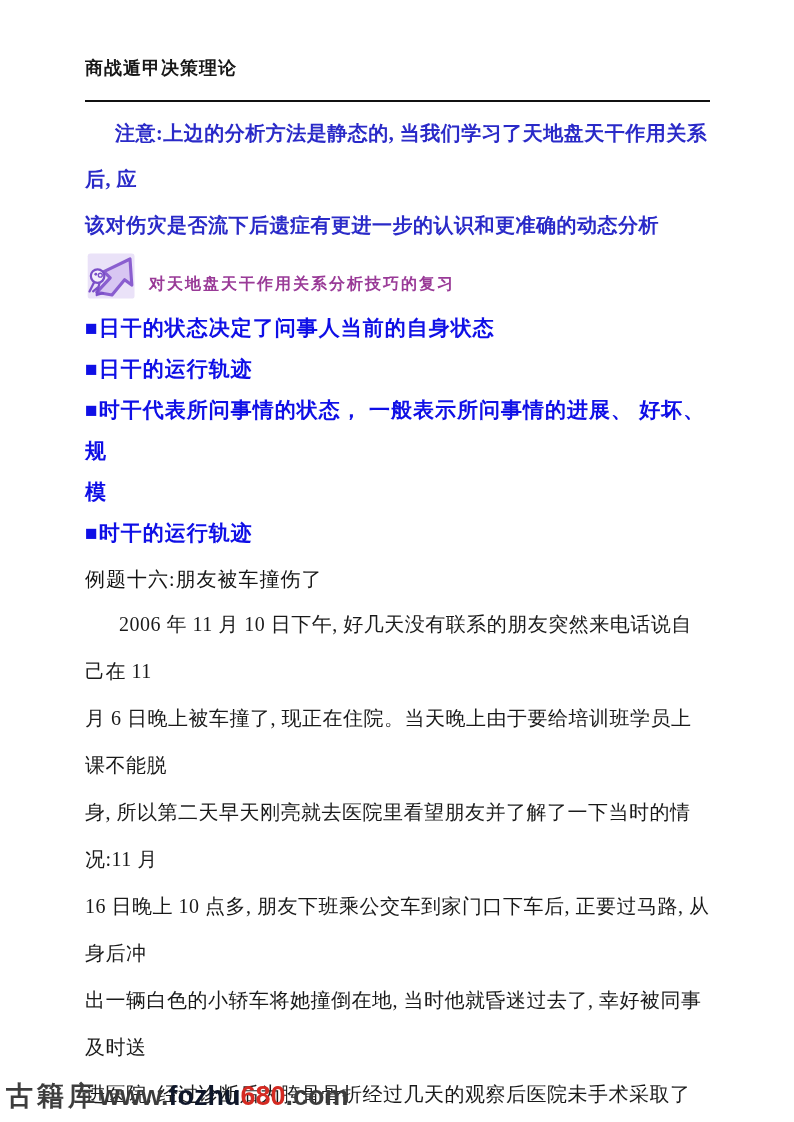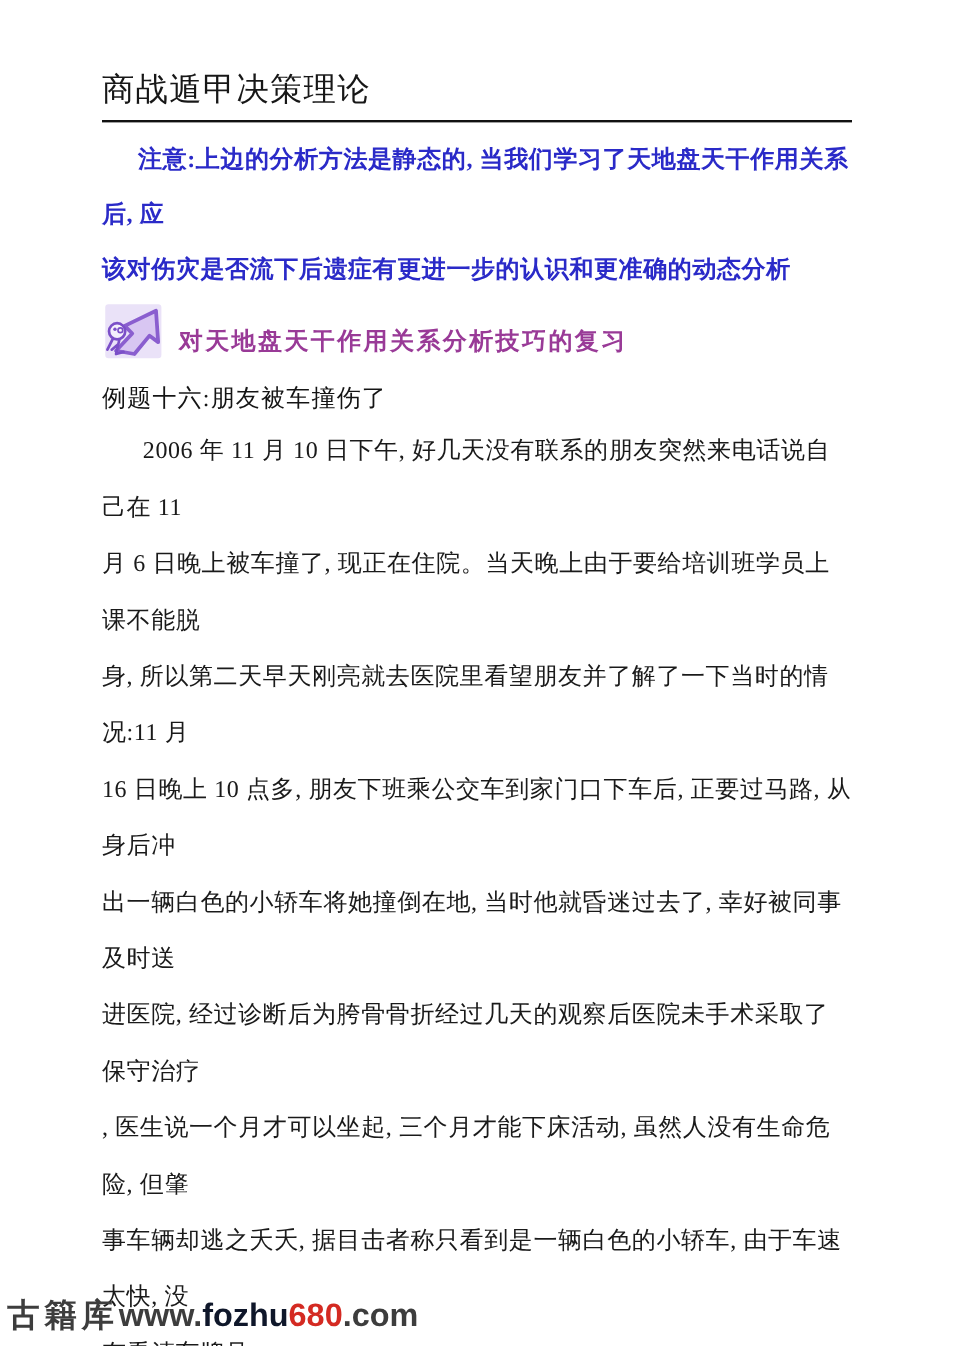--- a/index.html
+++ b/index.html
@@ -11,27 +11,27 @@
     background: #ffffff;
     overflow: hidden;
     font-family: "Liberation Serif", "DejaVu Serif", serif;
     color: #171717;
   }
   .content { margin: 0 84px 0 85px; }
 
   
   .header {
     padding-top: 56px;
-    padding-bottom: 8px;
+    padding-bottom: 20px;
     border-bottom: 2px solid #111;
     display: flex;
     justify-content: space-between;
     align-items: flex-end;
-    font-size: 27px;
-    font-weight: 400;
+    font-size: 18px;
+    font-weight: 700;
     letter-spacing: 1px;
   }
 
   
   .note {
     margin-top: 8px;
     font-size: 20px;
     font-weight: 700;
     line-height: 46px;
     color: #2a2ac8;
@@ -43,21 +43,21 @@
   
   .review-row {
     margin-top: 0px;
     display: flex;
     align-items: center;
     height: 58px;
   }
   .review-icon { width: 54px; height: 54px; flex: 0 0 auto; }
   .review-title {
     margin-left: 10px;
-    font-size: 20px;
+    font-size: 16px;
     font-weight: 600;
     color: #993a97;
     letter-spacing: 2px;
     padding-top: 14px;
   }
 
   
   .bullets {
     margin-top: 2px;
     font-size: 21px;
@@ -124,20 +124,27 @@
           <path d="M13 47 L28 31 L21 24 L50 10 L52 39 L44 33 L30 50 Z" fill="#d8c6f2" stroke="#8a5ecf" stroke-width="3.5" stroke-linejoin="round"></path>
           <circle cx="14" cy="29" r="7.5" fill="#f4effc" stroke="#7b4fc8" stroke-width="2.5"></circle>
           <circle cx="12" cy="27" r="1.6" fill="#7b4fc8"></circle>
           <circle cx="17" cy="28" r="2.2" fill="none" stroke="#7b4fc8" stroke-width="1.5"></circle>
           <path d="M10 36 L5 46 M9 46 L15 41 M16 37 L13 50 M13 50 L20 48" fill="none" stroke="#7b4fc8" stroke-width="2.5" stroke-linecap="round"></path>
         </svg>
       </span>
       <span class="review-title">对天地盘天干作用关系分析技巧的复习</span>
     </div>
 
+    <div class="bullets">
+      <div class="bullet-line">■日干的状态决定了问事人当前的自身状态</div>
+      <div class="bullet-line">■日干的运行轨迹</div>
+      <div class="bullet-line">■时干代表所问事情的状态， 一般表示所问事情的进展、 好坏、 规
+模</div>
+      <div class="bullet-line">■时干的运行轨迹</div>
+    </div>
 
     <div class="example-title">例题十六:朋友被车撞伤了</div>
 
     <div class="paragraph">2006 年 11 月 10 日下午, 好几天没有联系的朋友突然来电话说自己在 11
 月 6 日晚上被车撞了, 现正在住院。当天晚上由于要给培训班学员上课不能脱
 身, 所以第二天早天刚亮就去医院里看望朋友并了解了一下当时的情况:11 月
 16 日晚上 10 点多, 朋友下班乘公交车到家门口下车后, 正要过马路, 从身后冲
 出一辆白色的小轿车将她撞倒在地, 当时他就昏迷过去了, 幸好被同事及时送
 进医院, 经过诊断后为胯骨骨折经过几天的观察后医院未手术采取了保守治疗
 , 医生说一个月才可以坐起, 三个月才能下床活动, 虽然人没有生命危险, 但肇

